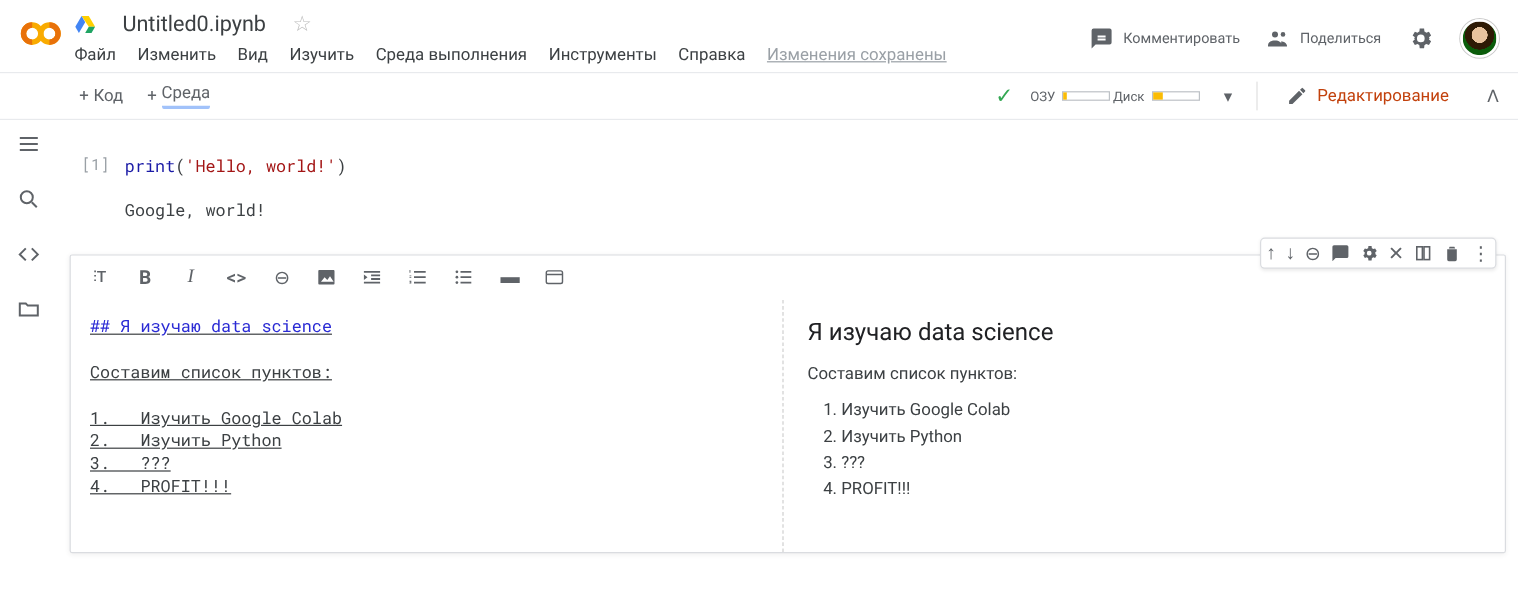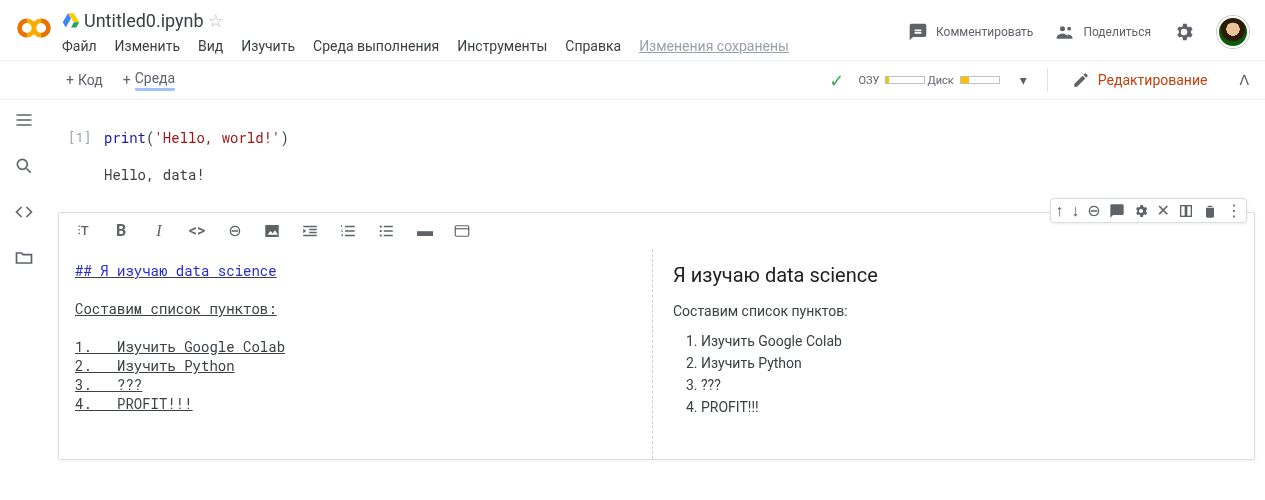--- a/index.html
+++ b/index.html
@@ -1,21 +1,21 @@
 <!DOCTYPE html>
 <html><head>
 <meta charset="utf-8">
 <style>
   * { box-sizing: border-box; margin: 0; padding: 0; }
   body { font-family: "Google Sans", Roboto, Arial, sans-serif; font-size: 14px; color: #3c4043; background: #fff; width: 1265px; height: 500px; overflow: hidden; }
   .header { display: flex; align-items: flex-start; padding: 6px 16px 0 16px; height: 60px; }
   .logo { width: 36px; height: 36px; margin-right: 10px; margin-top: 4px; }
   .logo svg { width: 36px; height: 36px; }
   .title-area { flex: 1; }
-  .title-row { display: flex; align-items: center; gap: 4px; height: 28px; }
+  .title-row { display: flex; align-items: center; gap: 22px; height: 28px; }
   .drive-icon { width: 18px; height: 18px; }
   .doc-title { font-size: 18px; color: #3c4043; }
   .star-icon { color: #bbb; font-size: 18px; cursor: pointer; }
   .menu-row { display: flex; gap: 18px; padding-top: 4px; font-size: 14px; color: #3c4043; }
   .menu-row span { cursor: pointer; }
   .autosave { color: #9aa0a6; text-decoration: underline; }
   .header-actions { display: flex; align-items: center; gap: 22px; margin-top: 10px; }
   .header-btn { display: flex; align-items: center; gap: 8px; color: #5f6368; cursor: pointer; font-size: 12px; }
   .avatar { width: 32px; height: 32px; border-radius: 50%; background: radial-gradient(circle at 50% 40%, #e8c39e 30%, #2e1a05 31%, #2e1a05 55%, #0a5c0a 56%); border: 2px solid #fff; box-shadow: 0 0 0 1px #ccc; }
   .toolbar { display: flex; align-items: center; border-top: 1px solid #e8eaed; border-bottom: 1px solid #e8eaed; height: 40px; padding: 0 8px 0 56px; }
@@ -185,21 +185,21 @@
         </svg>
       </span>
   </div>
 
   <div class="notebook">
 
     <div class="code-cell">
       <div class="prompt">[1]</div>
       <div class="code-line"><span class="tok-fn">print</span>(<span class="tok-str">'Hello, world!'</span>)</div>
     </div>
-    <div class="output">Hello, data!</div>
+    <div class="output">Google, world!</div>
 
     <div class="text-cell-wrap">
       <div class="cell-actions">
         <span>↑</span>
         <span>↓</span>
         <span>⊖</span>
         <span>
             <svg width="16" height="16" viewBox="0 0 24 24" fill="#5f6368">
               <path d="M20 2H4a2 2 0 0 0-2 2v18l4-4h14a2 2 0 0 0 2-2V4a2 2 0 0 0-2-2z"></path>
             </svg>

